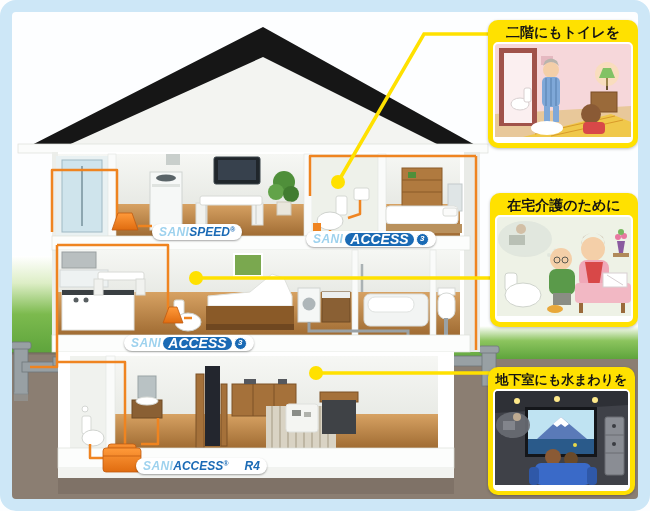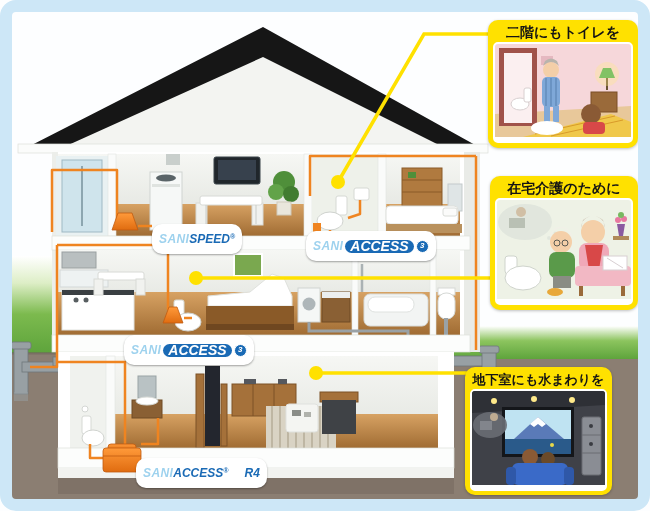--- a/index.html
+++ b/index.html
@@ -4,21 +4,21 @@
 <style>
   html,body{margin:0;padding:0;background:#fff;}
   .stage{position:relative;width:650px;height:511px;overflow:hidden;background:#fdfeff;
          font-family:"Liberation Sans","DejaVu Sans",sans-serif;}
   .frame{position:absolute;inset:0;border:12px solid var(--frame-blue,#cde7f7);
          border-radius:16px;pointer-events:none;z-index:40;}
   .scene-svg{position:absolute;left:0;top:0;z-index:1;}
 
   
   .pill{position:absolute;z-index:20;display:inline-flex;align-items:center;
-        background:#fff;border-radius:10px;padding:8px 7px;
+        background:#fff;border-radius:10px;padding:1px 7px;
         font-weight:bold;font-style:italic;font-size:12px;line-height:14px;
         box-shadow:0 1px 2px rgba(0,0,0,.35);white-space:nowrap;}
   .sani{color:var(--brand-light-blue,#9ed2ee);letter-spacing:.4px;}
   .bblue{color:var(--brand-blue,#1a6ab5);font-style:italic;}
   .reg{font-size:7px;color:var(--brand-blue,#1a6ab5);align-self:flex-start;line-height:9px;}
   .access-chip{background:var(--brand-blue,#1a6ab5);color:#fff;border-radius:8px;
         padding:0 5px;font-size:14px;margin-left:2px;line-height:13px;}
   .access-num{background:var(--brand-blue,#1a6ab5);color:#fff;border:1px solid #fff;
         border-radius:50%;width:11px;height:11px;font-size:8px;display:flex;
         align-items:center;justify-content:center;margin-left:2px;font-style:italic;}
@@ -367,21 +367,21 @@
               <line x1="56" y1="92" x2="128" y2="76"></line>
             </g>
           <ellipse cx="52" cy="84" rx="16" ry="7" fill="#ffffff"></ellipse>
           <circle cx="96" cy="70" r="10" fill="#8a5a35"></circle>
           <rect x="88" y="78" width="22" height="12" rx="4" fill="#d84848"></rect>
         </g>
       </svg>
     </div>
   </div>
 
-  <div class="callout" style="left:490px;top:176px;width:148px;height:134px;">
+  <div class="callout" style="left:490px;top:193px;width:148px;height:134px;">
     <div class="callout-title">在宅介護のために</div>
     <div class="callout-art" style="height:103px;">
       <svg width="134" height="99" viewBox="0 0 134 99" preserveAspectRatio="none">
         <rect width="134" height="99" fill="#eef2e6"></rect>
         <g opacity="0.85">
           <ellipse cx="28" cy="22" rx="27" ry="18" fill="#dfe5dc"></ellipse>
           <rect x="12" y="18" width="16" height="10" fill="#b0b8ac"></rect>
           <circle cx="24" cy="12" r="5" fill="#cdb79a"></circle>
           <circle cx="52" cy="38" r="2" fill="#dfe5dc"></circle>
             <circle cx="58" cy="33" r="1.5" fill="#dfe5dc"></circle>
@@ -416,21 +416,21 @@
           <rect x="116" y="36" width="16" height="4" fill="#b08a5a"></rect>
           <polygon points="120,24 128,24 126,36 122,36" fill="#8a5aa0"></polygon>
           <circle cx="121" cy="20" r="3" fill="#e878a0"></circle>
             <circle cx="127" cy="19" r="3" fill="#e878a0"></circle>
             <circle cx="124" cy="15" r="3" fill="#78b860"></circle>
         </g>
       </svg>
     </div>
   </div>
 
-  <div class="callout" style="left:465px;top:367px;width:147px;height:128px;">
+  <div class="callout" style="left:488px;top:367px;width:147px;height:128px;">
     <div class="callout-title small">地下室にも水まわりを</div>
     <div class="callout-art" style="height:98px;">
       <svg width="133" height="94" viewBox="0 0 133 94" preserveAspectRatio="none">
         <rect width="133" height="94" fill="#3f4148"></rect>
         <polygon points="0,0 133,0 133,14 0,22" fill="#2e3036"></polygon>
         <g>
           <circle cx="22" cy="10" r="3" fill="#ffe98a"></circle>
             <circle cx="62" cy="8" r="3" fill="#ffe98a"></circle>
             <circle cx="100" cy="9" r="3" fill="#ffe98a"></circle>
         </g>

